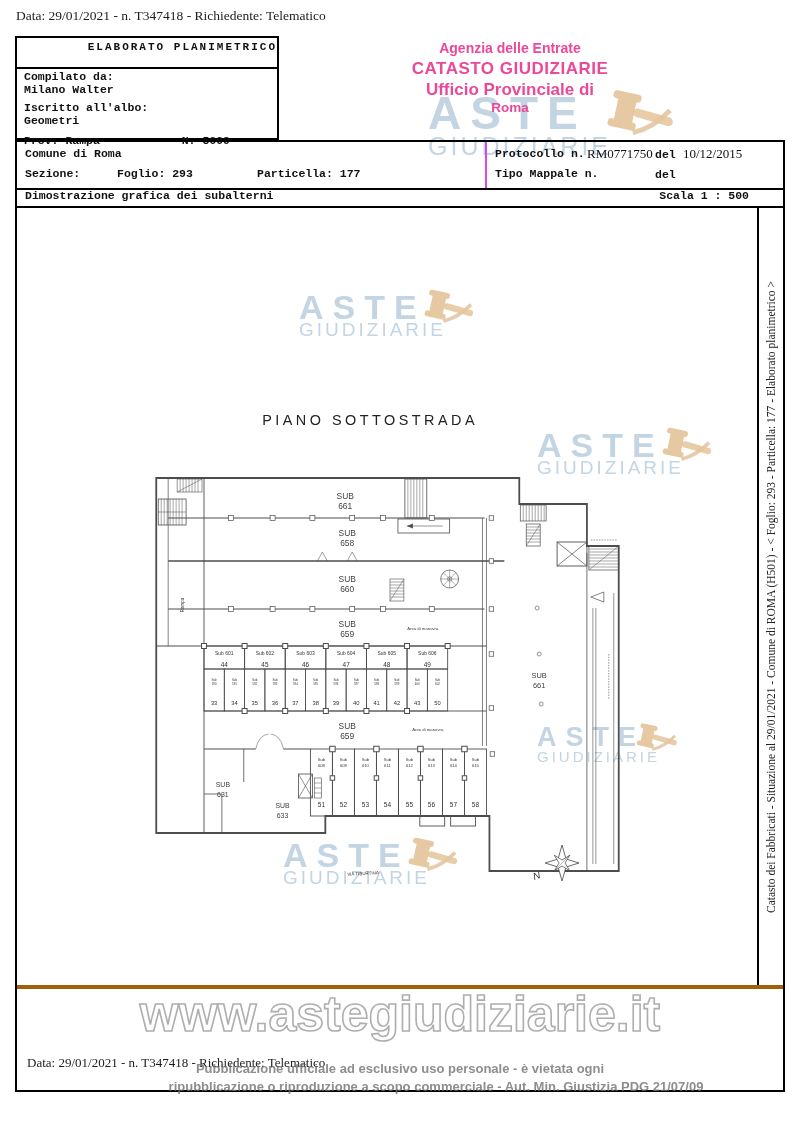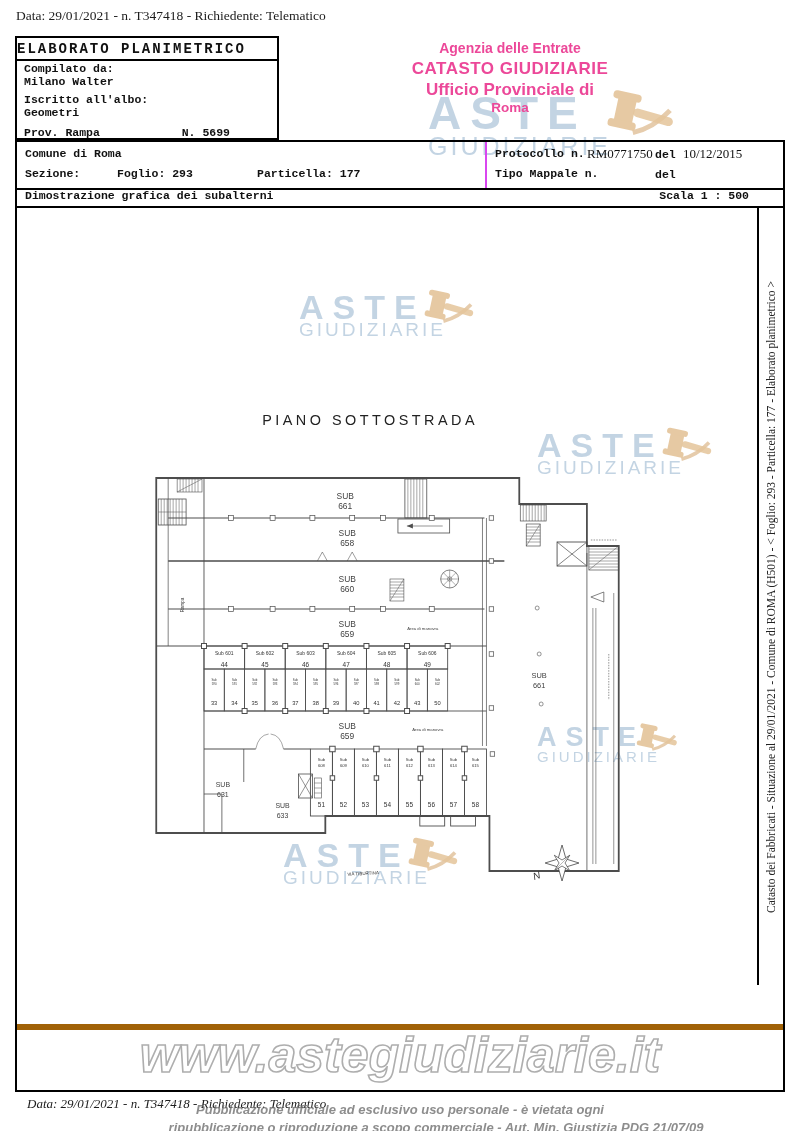--- a/index.html
+++ b/index.html
@@ -6,21 +6,21 @@
   .page{position:relative;width:800px;height:1131px;background:#ffffff;overflow:hidden;
         font-family:"Liberation Serif","DejaVu Serif",serif;color:#111;}
   .abs{position:absolute;}
   .mono{font-family:"Liberation Mono","DejaVu Sans Mono",monospace;font-weight:700;}
   .sans{font-family:"Liberation Sans","DejaVu Sans",sans-serif;}
 
   .top-line{left:16px;top:8px;font-size:13.5px;color:#1c1c1c;}
 
   
   .elab-box{left:15px;top:36px;width:260px;height:100px;border:2px solid #000;}
-  .elab-title{border-bottom:2px solid #000;text-align:left;font-size:14px;letter-spacing:2px;padding:3px 0 2px;}
+  .elab-title{border-bottom:2px solid #000;text-align:right;font-size:11px;letter-spacing:2px;padding:3px 0 14px;}
   .elab-body{padding:2px 7px;font-size:11.5px;line-height:1.12;}
   .elab-gap{height:5px;}
   .elab-row{display:flex;justify-content:space-between;padding-right:40px;margin-top:7px;}
 
   
   .agency{left:340px;top:40px;width:340px;text-align:center;color:#ec4899;line-height:1.25;}
   .agency .a1{font-size:14px;font-weight:700;}
   .agency .a2{font-size:17px;font-weight:700;letter-spacing:.5px;}
   .agency .a3{font-size:17px;font-weight:700;}
   .agency .a4{font-size:13.5px;font-weight:700;}
@@ -44,21 +44,21 @@
   .mono-sm{font-size:11.5px;}
   .ser-val{font-size:13px;font-family:"Liberation Serif","DejaVu Serif",serif;font-weight:400;}
 
   .drawing{position:absolute;left:0;top:66px;width:100%;height:777px;}
   .side-col{position:absolute;right:0;top:0;width:26px;height:100%;border-left:2px solid #000;box-sizing:border-box;}
   .side-caption{position:absolute;top:50%;left:50%;width:770px;transform:translate(-50%,-50%) rotate(-90deg);
     text-align:center;font-size:11.5px;white-space:nowrap;color:#222;}
   .plan-svg{position:absolute;left:0;top:0;}
   .plan-svg text{font-family:"Liberation Sans","DejaVu Sans",sans-serif;}
 
-  .bottom-strip{position:absolute;left:0;top:882px;width:100%;height:101px;border-top:6px solid #a16207;box-sizing:border-box;font-style:italic;}
+  .bottom-strip{position:absolute;left:0;top:843px;width:100%;height:101px;border-top:4px solid #a16207;box-sizing:border-box;}
   .www-wm{position:absolute;left:50%;top:-6px;transform:translateX(-50%);}
   .foot-black{position:absolute;left:10px;font-size:13px;color:#1c1c1c;white-space:nowrap;}
   .foot-gray{position:absolute;left:0;width:100%;text-align:center;font-family:"Liberation Sans","DejaVu Sans",sans-serif;
     font-weight:700;font-size:13px;color:rgba(112,112,112,.8);white-space:nowrap;}
 </style>
 </head>
 <body>
 
 <svg width="0" height="0" style="position:absolute" aria-hidden="true">
   <defs>

